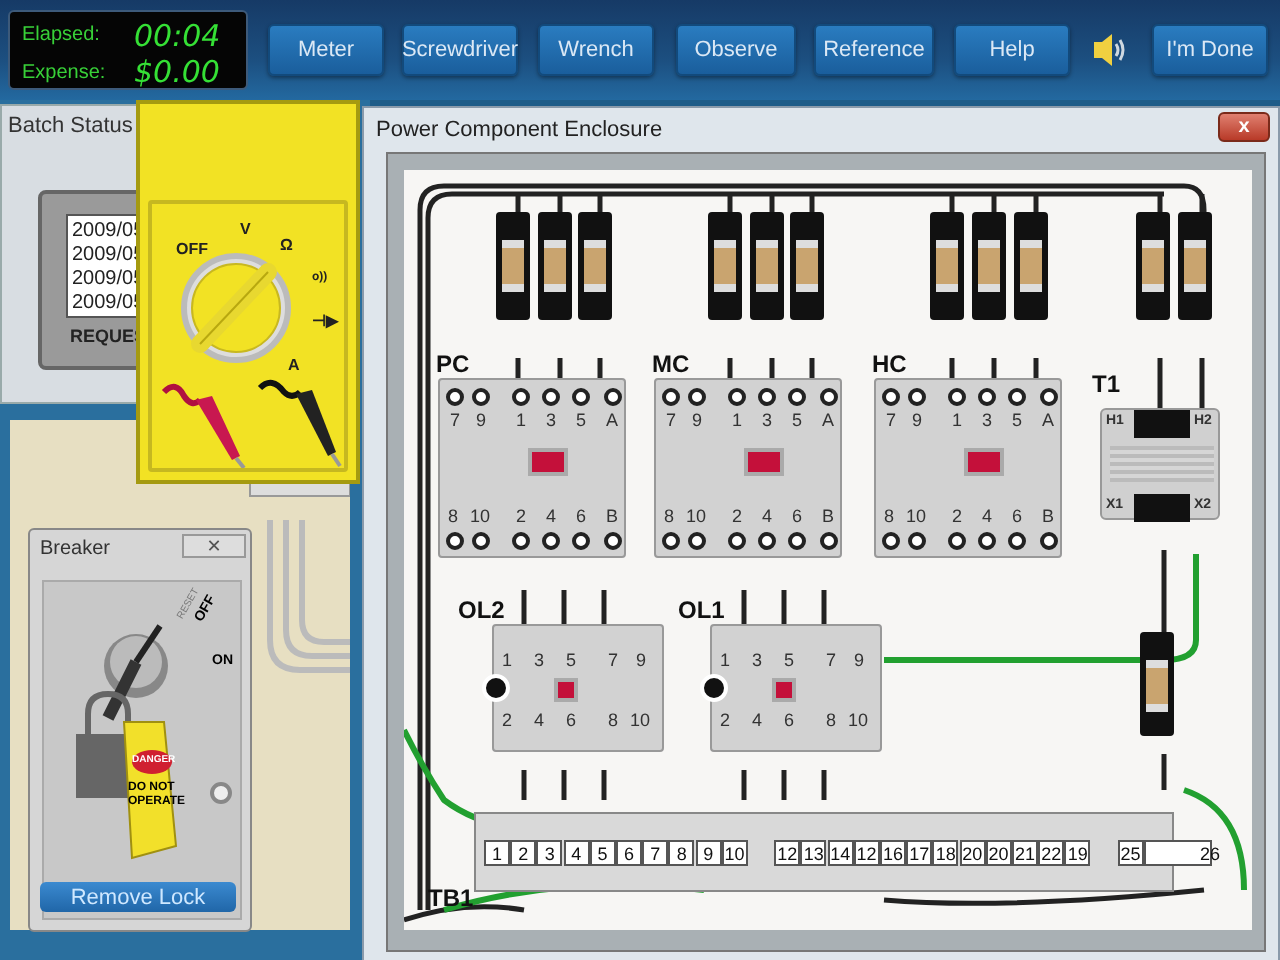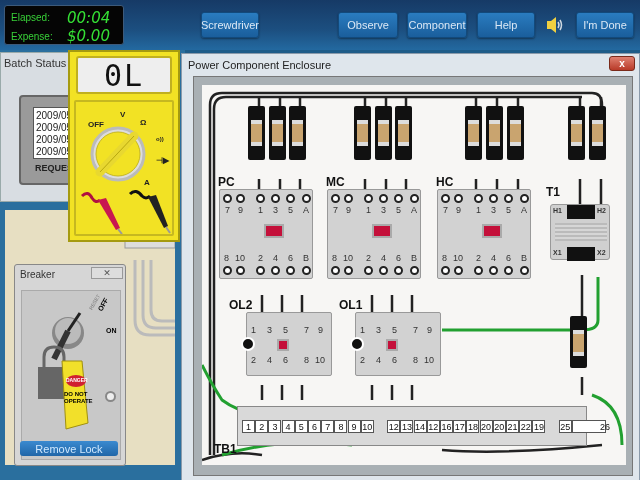--- a/index.html
+++ b/index.html
@@ -44,23 +44,25 @@
 </head>
 <body>
 
 <div class="topbar">
   <div class="timer">
     <span class="lbl" style="top:6px">Elapsed:</span>
     <span class="val" style="top:3px">00:04</span>
     <span class="lbl" style="top:25px">Expense:</span>
     <span class="val" style="top:21px">$0.00</span>
   </div>
+  <div class="navbtn" style="left:134px;width:58px">Meter</div>
   <div class="navbtn" style="left:201px;width:58px">Screwdriver</div>
+  <div class="navbtn" style="left:269px;width:58px">Wrench</div>
   <div class="navbtn" style="left:338px;width:60px">Observe</div>
-  <div class="navbtn" style="left:407px;width:60px">Component</div>
+  <div class="navbtn" style="left:407px;width:60px">Reference</div>
   <div class="navbtn" style="left:477px;width:58px">Help</div>
   <div class="speaker">
     <svg width="20" height="18" viewBox="0 0 20 18">
         <rect x="1" y="5" width="4" height="8" fill="#f0d040"></rect>
         <polygon points="5,5 10,1 10,17 5,13" fill="#f0d040"></polygon>
         <path d="M12 6 Q14 9 12 12" stroke="#cfd8e0" fill="none" stroke-width="1.5"></path>
         <path d="M14 4 Q17 9 14 14" stroke="#cfd8e0" fill="none" stroke-width="1.5"></path>
       </svg>
   </div>
   <div class="navbtn" style="left:576px;width:58px">I'm Done</div>
@@ -86,21 +88,20 @@
     <g stroke="#bbb" stroke-width="3" fill="none">
       <path d="M130 50 V110 Q130 125 145 125 H170"></path>
       <path d="M138 50 V105 Q138 118 151 118 H170"></path>
       <path d="M146 50 V100 Q146 111 157 111 H170"></path>
     </g>
     <rect x="120" y="8" width="50" height="30" fill="#ddd" stroke="#999"></rect>
   </svg>
 </div>
 
 <div class="meter">
-  <div class="disp">0L</div>
   <div class="body">
     <span class="mlbl" style="left:12px;top:18px">OFF</span>
     <span class="mlbl" style="left:44px;top:8px">V</span>
     <span class="mlbl" style="left:64px;top:16px">Ω</span>
     <span class="mlbl" style="left:80px;top:34px;font-size:6px">o))</span>
     <span class="mlbl" style="left:80px;top:54px">⊣▶</span>
     <span class="mlbl" style="left:68px;top:76px">A</span>
     <svg style="position:absolute;left:14px;top:24px" width="56" height="56">
       <circle cx="28" cy="28" r="26" fill="#ddd" stroke="#bbb" stroke-width="3"></circle>
       <circle cx="28" cy="28" r="22" fill="#f2e224" stroke="#c8b820"></circle>

